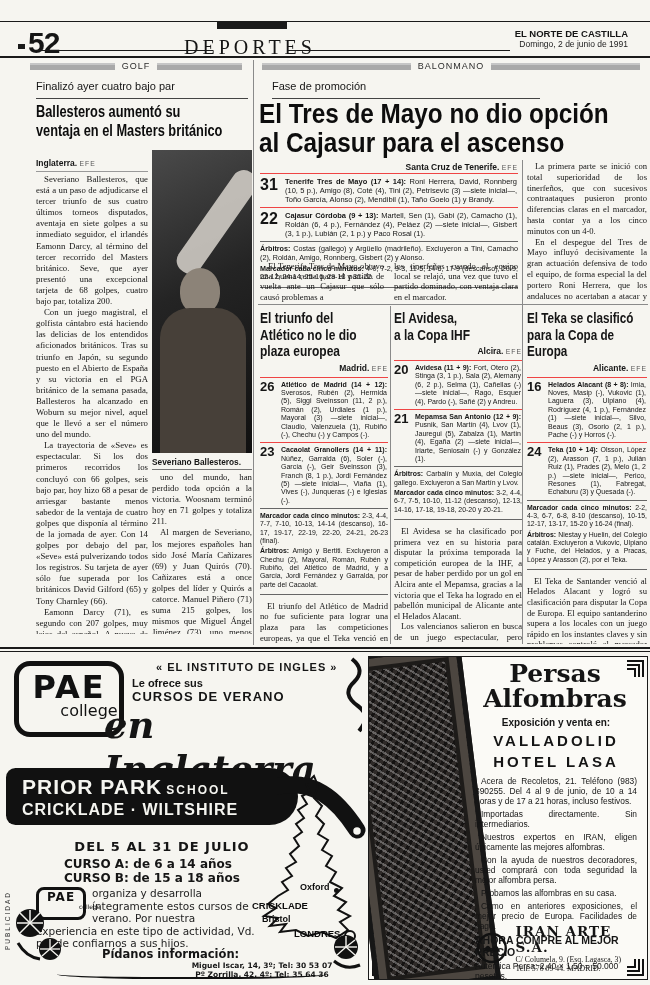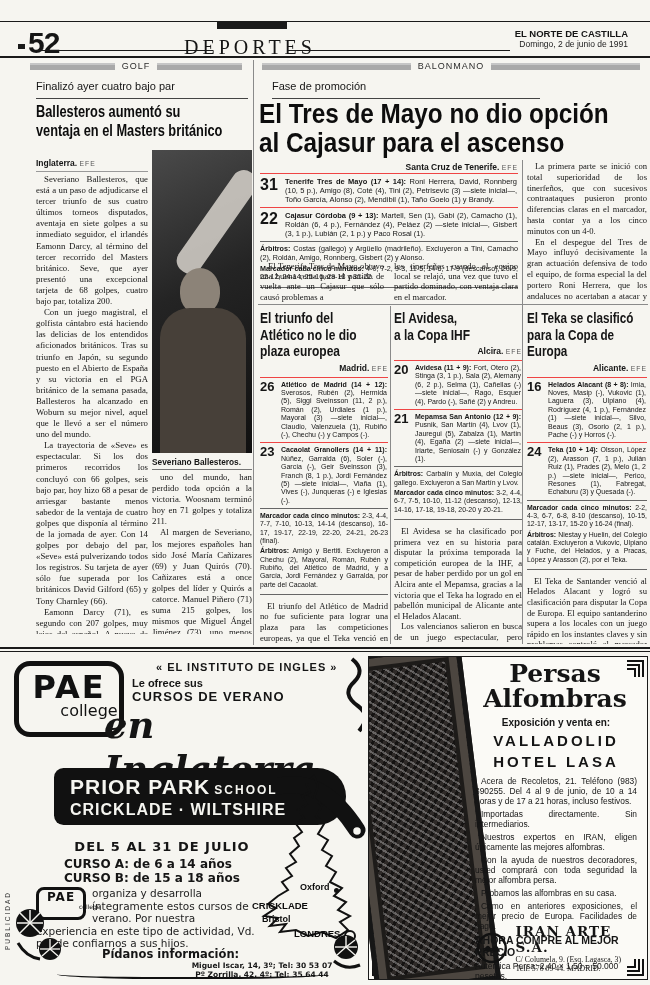--- a/index.html
+++ b/index.html
@@ -290,21 +290,21 @@
       <div class="sub">college</div>
     </div>
     <div class="abs sans" style="left:125px;top:6px;width:225px;font-weight:bold;font-size:11px;letter-spacing:1px;margin-left:29px;">« EL INSTITUTO DE INGLES »</div>
     <div class="abs sans" style="left:130px;top:22px;font-weight:bold;font-size:11px;">Le ofrece sus</div>
     <div class="abs sans" style="left:130px;top:34px;font-weight:bold;font-size:13px;letter-spacing:1px;">CURSOS DE VERANO</div>
     <div class="abs script" style="left:102px;top:48px;width:256px;font-size:37px;">en Inglaterra</div>
     <svg class="abs" style="left:330px;top:0;" width="30" height="80" viewBox="0 0 30 80">
       <path d="M20 4 q14 11 2 23 q-13 12 4 24 q14 10 1 25" stroke="#111" stroke-width="4" fill="none"></path>
     </svg>
 
-    <div class="banner abs" style="left:4px;top:113px;width:266px;margin-left:48px;">
+    <div class="banner abs" style="left:4px;top:113px;width:266px;">
       <div><span class="l1a">PRIOR PARK</span>
         <span class="l1b">SCHOOL</span></div>
       <div class="l2">CRICKLADE · WILTSHIRE</div>
     </div>
     <svg class="abs" style="left:275px;top:113px;" width="90" height="85" viewBox="0 0 90 85">
       <path d="M2 18 C 35 12, 58 28, 80 62" stroke="#111" stroke-width="17" fill="none" stroke-linecap="round"></path>
       <circle cx="80" cy="63" r="5" fill="#f6f5f0" stroke="#111" stroke-width="2.5"></circle>
     </svg>
 
     <div class="abs" style="left:250px;top:115px;width:110px;height:200px;">
@@ -326,21 +326,21 @@
     <div class="abs" style="left:34px;top:232px;width:222px;">
       <div class="pae-logo small" style="float:left;width:44px;height:26px;border-width:3px;border-radius:8px;margin:0 6px 2px 0;padding-top:1px;">
         <div class="big">PAE</div>
         <div class="sub">college</div>
       </div>
       <div class="adsans" style="font-size:10.5px;line-height:12.5px;color:#1d1d1d;">organiza y desarrolla íntegramente estos cursos de verano. Por nuestra experiencia en este tipo de actividad, Vd. puede confiarnos a sus hijos.</div>
     </div>
 
     <div class="abs adsans" style="left:100px;top:292px;font-weight:bold;font-size:11.5px;">Pídanos información:</div>
     <div class="abs adsans" style="left:170px;top:306px;width:180px;text-align:center;font-weight:bold;font-size:7.5px;">Miguel Iscar, 14, 3º; Tel: 30 53 07</div>
-    <div class="abs adsans" style="left:170px;top:315px;width:180px;text-align:center;font-weight:bold;font-size:7.5px;">Pº Zorrilla, 42, 4º; Tel: 35 64 44</div>
+    <div class="abs adsans" style="left:170px;top:315px;width:180px;text-align:center;font-weight:bold;font-size:7.5px;">Pº Zorrilla, 42, 4º; Tel: 35 64 36</div>
 
     <svg class="abs" style="left:6px;top:248px;" width="60" height="62" viewBox="0 0 60 62">
       <circle cx="22" cy="20" r="14" fill="#111"></circle>
       <g stroke="#f6f5f0" stroke-width="1.5">
         <line x1="22" y1="20" x2="22" y2="7"></line>
           <line x1="22" y1="20" x2="32" y2="10"></line>
         <line x1="22" y1="20" x2="35" y2="20"></line>
           <line x1="22" y1="20" x2="32" y2="30"></line>
         <line x1="22" y1="20" x2="12" y2="30"></line>
           <line x1="22" y1="20" x2="9" y2="20"></line>

